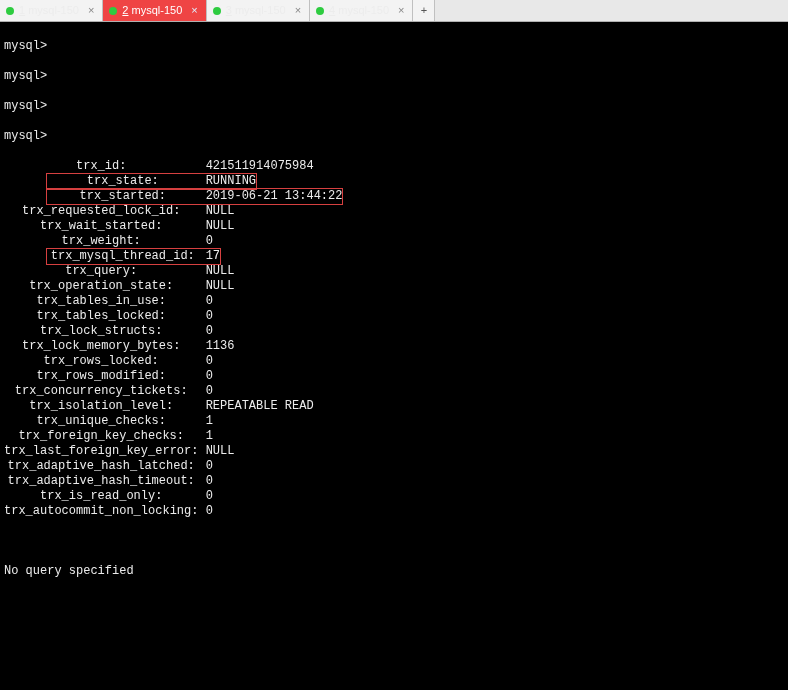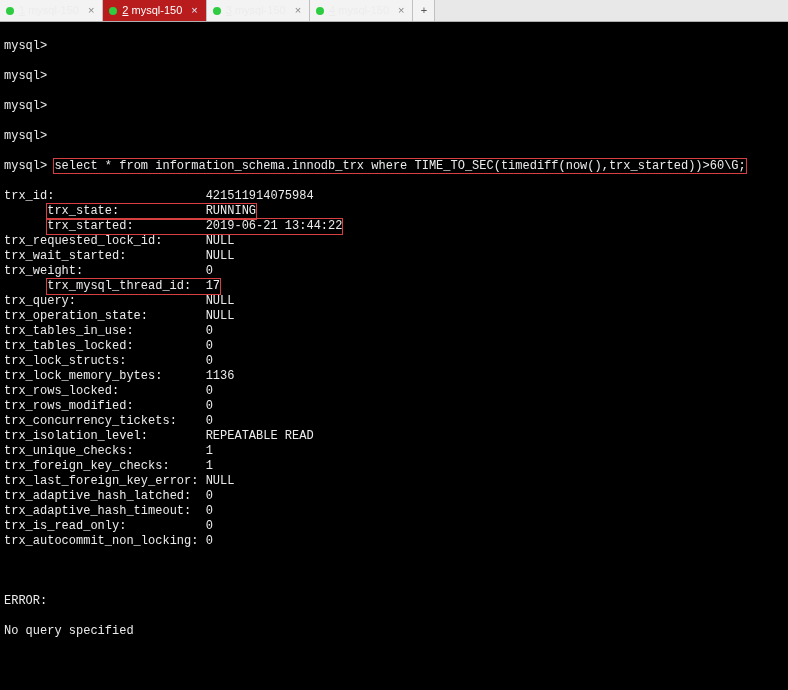--- a/index.html
+++ b/index.html
@@ -24,21 +24,21 @@
   .tab {
     display: flex;
     align-items: center;
     padding: 2px 8px 2px 6px;
     border-right: 1px solid #c0c0c0;
     background: #f3f3f3;
     gap: 5px;
     cursor: pointer;
   }
   .tab.active {
-    background: #b91c1c;
+    background: #ef4444;
     color: #fff;
   }
   .tab .dot {
     width: 8px; height: 8px;
     border-radius: 50%;
     background: #2ecc40;
   }
   .tab .label { }
   .tab .close {
     color: #888;
@@ -59,21 +59,21 @@
   .terminal {
     padding: 2px 4px 10px 4px;
     white-space: pre;
   }
   .line { white-space: pre; }
   .red-inline {
     outline: 1px solid #d64040;
     padding: 0 0;
   }
   .kv-line { }
-  .kv-label { display: inline-block; text-align: left; width: 27ch; }
+  .kv-label { display: inline-block; text-align: center; width: 27ch; }
   .kv-val { }
   .underline { text-decoration: underline; }
 </style>
 </head>
 <body>
 
 <div class="tab-bar" id="tab-bar">
     <div class="tab">
       <span class="dot"></span>
       <span class="label"><span class="underline">1</span> mysql-150</span>
@@ -95,23 +95,21 @@
       <span class="close">×</span>
     </div>
     <div class="tab-add">+</div>
   </div>
 
 <div class="terminal">
 <div class="line"><span>mysql&gt;</span></div>
 <div class="line"><span>mysql&gt;</span></div>
 <div class="line"><span>mysql&gt;</span></div>
 <div class="line"><span>mysql&gt;</span></div>
-<div class="line"><span>mysql&gt;</span> <span class="red-inline"><span>select * from information_schema.innodb_trx where TIME_TO_SEC(timediff(now(),trx_started))&gt;60\G;</span></span></div>
 <div id="fields"><div class="line kv-line"><span class="kv-label">trx_id:</span> <span class="kv-val">421511914075984</span></div><div class="line kv-line"><span style="display:inline-block;width:6ch"></span><span class="red-inline" style="display:inline-block"><span class="kv-label" style="width:21ch">trx_state:</span> <span class="kv-val">RUNNING</span></span></div><div class="line kv-line"><span style="display:inline-block;width:6ch"></span><span class="red-inline" style="display:inline-block"><span class="kv-label" style="width:21ch">trx_started:</span> <span class="kv-val">2019-06-21 13:44:22</span></span></div><div class="line kv-line"><span class="kv-label">trx_requested_lock_id:</span> <span class="kv-val">NULL</span></div><div class="line kv-line"><span class="kv-label">trx_wait_started:</span> <span class="kv-val">NULL</span></div><div class="line kv-line"><span class="kv-label">trx_weight:</span> <span class="kv-val">0</span></div><div class="line kv-line"><span style="display:inline-block;width:6ch"></span><span class="red-inline" style="display:inline-block"><span class="kv-label" style="width:21ch">trx_mysql_thread_id:</span> <span class="kv-val">17</span></span></div><div class="line kv-line"><span class="kv-label">trx_query:</span> <span class="kv-val">NULL</span></div><div class="line kv-line"><span class="kv-label">trx_operation_state:</span> <span class="kv-val">NULL</span></div><div class="line kv-line"><span class="kv-label">trx_tables_in_use:</span> <span class="kv-val">0</span></div><div class="line kv-line"><span class="kv-label">trx_tables_locked:</span> <span class="kv-val">0</span></div><div class="line kv-line"><span class="kv-label">trx_lock_structs:</span> <span class="kv-val">0</span></div><div class="line kv-line"><span class="kv-label">trx_lock_memory_bytes:</span> <span class="kv-val">1136</span></div><div class="line kv-line"><span class="kv-label">trx_rows_locked:</span> <span class="kv-val">0</span></div><div class="line kv-line"><span class="kv-label">trx_rows_modified:</span> <span class="kv-val">0</span></div><div class="line kv-line"><span class="kv-label">trx_concurrency_tickets:</span> <span class="kv-val">0</span></div><div class="line kv-line"><span class="kv-label">trx_isolation_level:</span> <span class="kv-val">REPEATABLE READ</span></div><div class="line kv-line"><span class="kv-label">trx_unique_checks:</span> <span class="kv-val">1</span></div><div class="line kv-line"><span class="kv-label">trx_foreign_key_checks:</span> <span class="kv-val">1</span></div><div class="line kv-line"><span class="kv-label">trx_last_foreign_key_error:</span> <span class="kv-val">NULL</span></div><div class="line kv-line"><span class="kv-label">trx_adaptive_hash_latched:</span> <span class="kv-val">0</span></div><div class="line kv-line"><span class="kv-label">trx_adaptive_hash_timeout:</span> <span class="kv-val">0</span></div><div class="line kv-line"><span class="kv-label">trx_is_read_only:</span> <span class="kv-val">0</span></div><div class="line kv-line"><span class="kv-label">trx_autocommit_non_locking:</span> <span class="kv-val">0</span></div></div>
 <div class="line">&nbsp;</div>
-<div class="line">ERROR:</div>
 <div class="line">No query specified</div>
 
 
 
 
 
 </div>
 
 </body></html>

